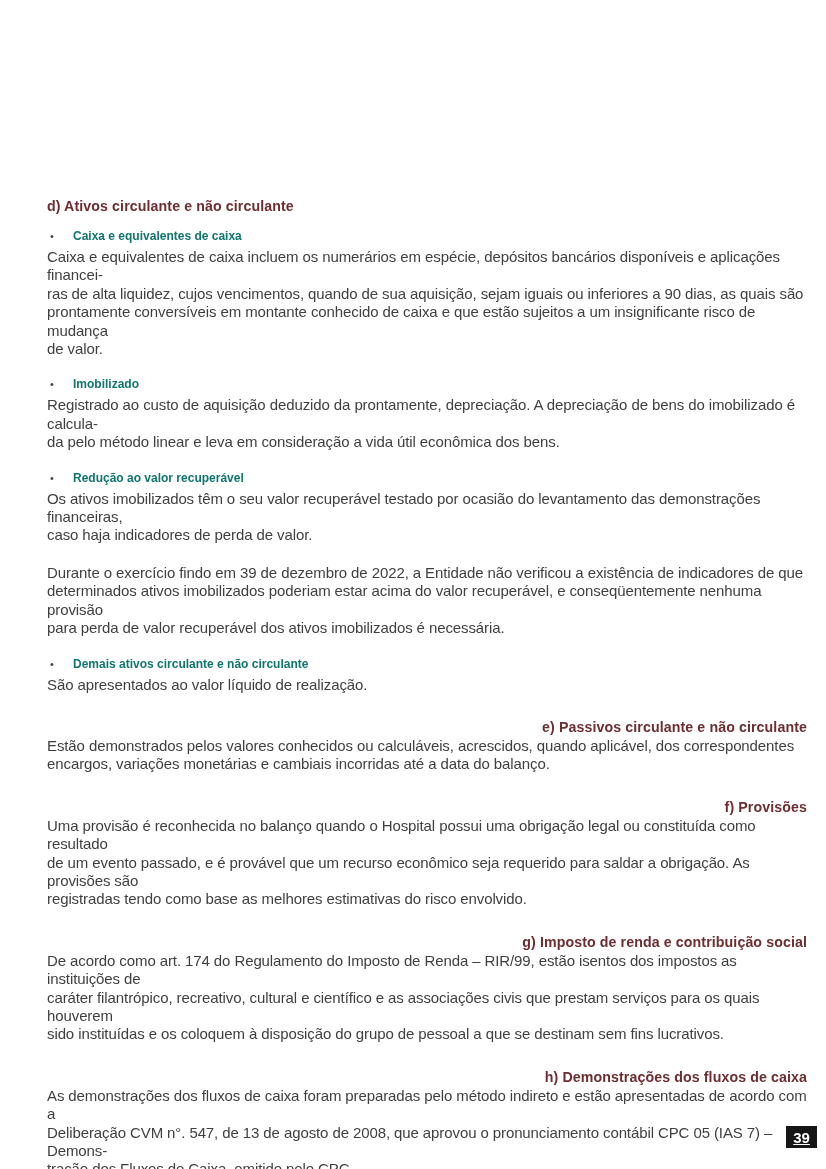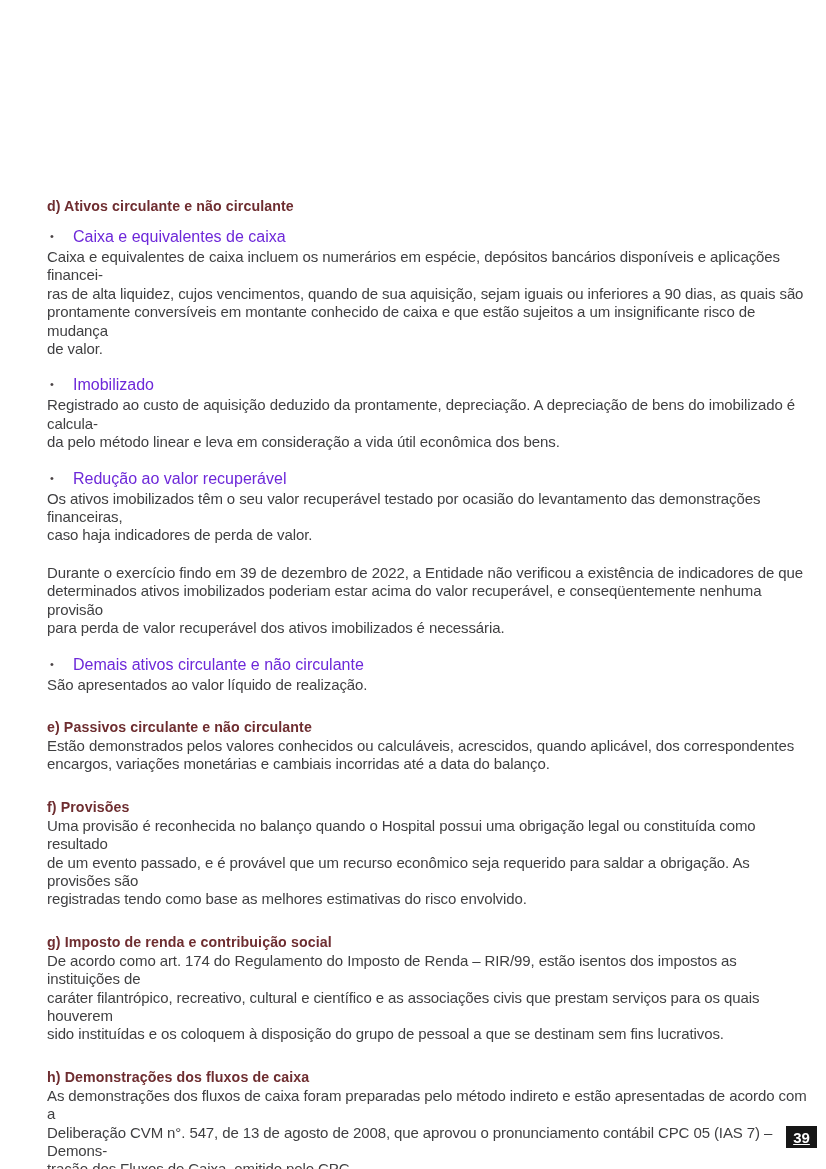--- a/index.html
+++ b/index.html
@@ -20,39 +20,40 @@
     font-size: 14.2px;
     font-weight: 700;
     color: #6E2D30;
     line-height: 16px;
     margin: 0 0 15px 0;
     letter-spacing: 0.1px;
   }
   .section-heading.tight {
     margin: 0 0 2px 0;
     padding-top: 6px;
+    text-align: right;
   }
   .bullet {
     display: flex;
     align-items: flex-start;
     margin: 0 0 4px 0;
   }
   .bullet .dot {
     width: 26px;
     flex: 0 0 26px;
     padding-left: 3px;
     box-sizing: border-box;
     font-size: 11px;
     line-height: 15px;
     color: #4B4345;
   }
   .bullet .bullet-label {
-    font-size: 16px;
-    font-weight: 400;
-    color: #6d28d9;
+    font-size: 12px;
+    font-weight: 700;
+    color: #0f766e;
     line-height: 15px;
   }
   .body-para {
     font-size: 15px;
     line-height: 18.4px;
     letter-spacing: -0.1px;
     margin: 0 0 19px 0;
     white-space: pre-line;
   }
   .page-badge {

